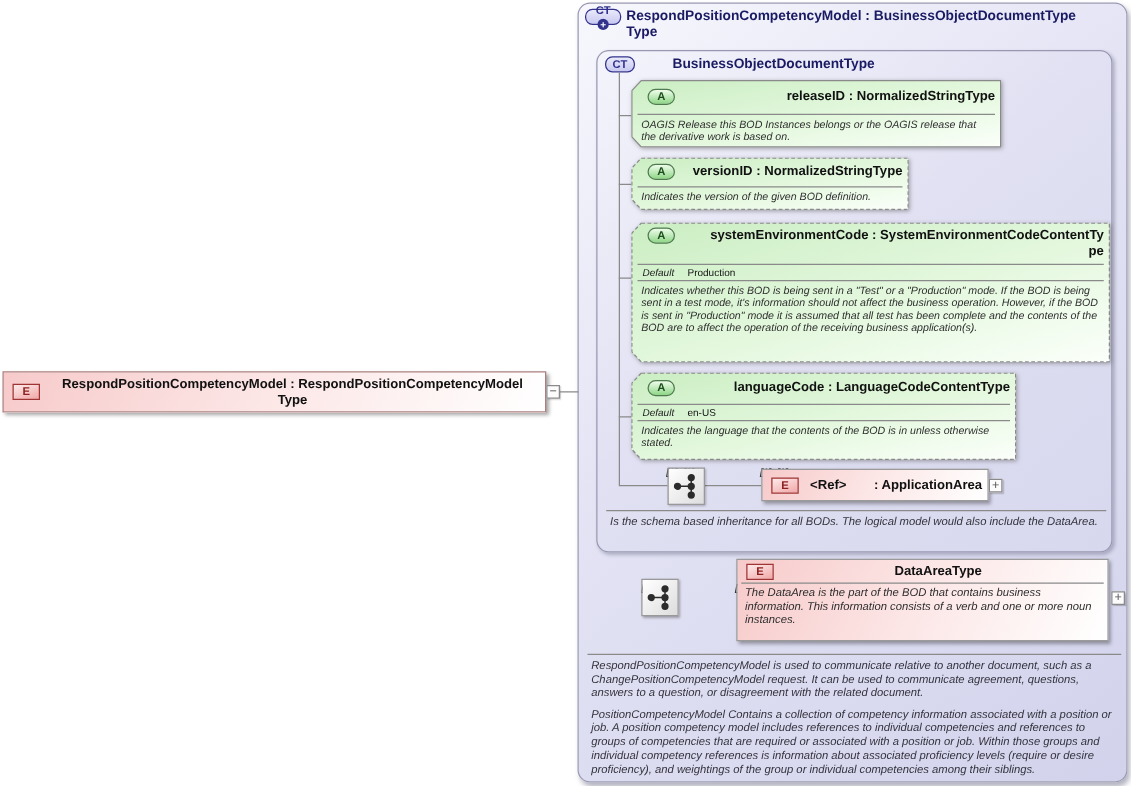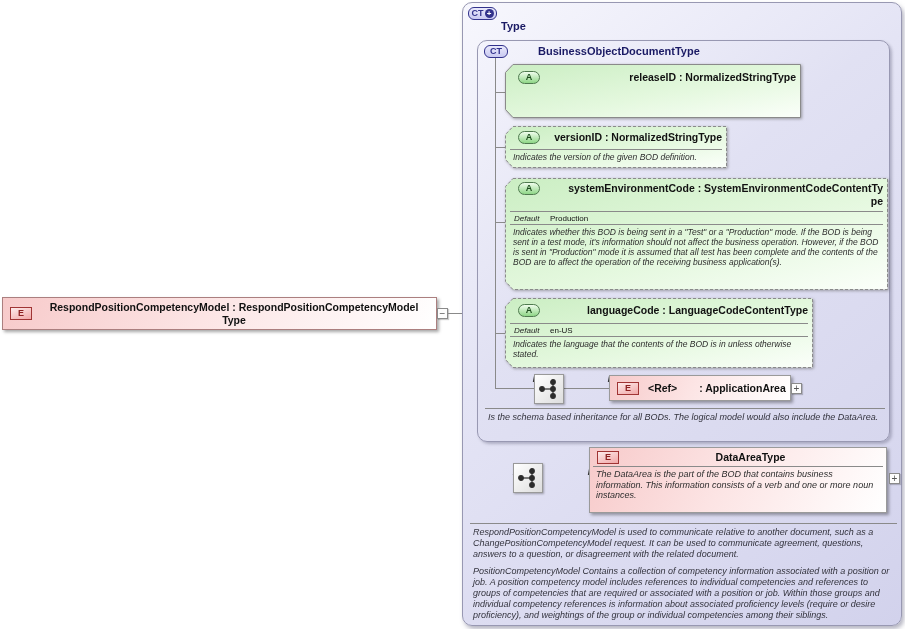--- a/index.html
+++ b/index.html
@@ -30,21 +30,21 @@
 
   
   .e-icon { width:22px; height:13px; flex:0 0 22px; border:1px solid #a03434;
             background:linear-gradient(160deg,#fdeaea,#f1a8a8);
             color:#8d2222; font-weight:bold; font-size:9px; line-height:11px; text-align:center; }
   .a-icon { width:22px; height:13px; flex:0 0 22px; border:1px solid #4f7a4f; border-radius:7px;
             background:linear-gradient(#effdec,#8fd687);
             color:#1e4d1e; font-weight:bold; font-size:9px; line-height:11px; text-align:center; }
   .ct-icon { position:absolute; height:13px; border:1px solid #32328c; border-radius:6px;
              background:linear-gradient(#e9e9fb,#c9c9f1); color:#32328c;
-             font-weight:bold; font-size:9px; line-height:11px; text-align:center; }
+             font-weight:bold; font-size:9px; line-height:11px; text-align:center;flex-direction:column; }
   .ct-plus { display:flex; align-items:center; justify-content:center; gap:1px; }
   .ct-plus .pcirc { display:inline-block; width:9px; height:9px; border-radius:50%;
                     background:#32328c; color:#ffffff; font-size:8px; line-height:9px;
                     font-weight:bold; text-align:center; }
 
   
   .toggle { position:absolute; width:11px; height:11px; border:1px solid #8a8a8a; background:#fcfcfc;
             color:#555555; font-size:10px; line-height:9px; font-weight:400; text-align:center;
             box-shadow:1px 1px 1px rgba(0,0,0,.2); cursor:pointer; }
 
@@ -96,20 +96,21 @@
   <div class="hline" style="left:448px;top:313px;width:24px;"></div>
   <div class="vline" style="left:472px;top:313px;height:165px;"></div>
   <div class="hline" style="left:472px;top:478px;width:41px;"></div>
   <div class="hline" style="left:543px;top:478px;width:46px;"></div>
 
   <div class="ct-box ct-outer" style="left:462px;top:2px;width:440px;height:624px;"></div>
   <div class="ct-icon ct-plus" style="left:468px;top:7px;width:29px;">
     <span>CT</span>
       <span class="pcirc">+</span>
   </div>
+  <div class="ct-title" style="left:501px;top:7px;">RespondPositionCompetencyModel : BusinessObjectDocumentType</div>
   <div class="ct-title" style="left:501px;top:20px;">Type</div>
 
   <div class="ct-box ct-inner" style="left:477px;top:40px;width:413px;height:402px;"></div>
   <div class="ct-icon" style="left:484px;top:45px;width:24px;">CT</div>
   <div class="ct-title" style="left:514px;top:45px;margin-left:24px;">BusinessObjectDocumentType</div>
 
   <div class="vline" style="left:495px;top:58px;height:330px;"></div>
   <div class="hline" style="left:495px;top:92px;width:10px;"></div>
   <div class="hline" style="left:495px;top:147px;width:10px;"></div>
   <div class="hline" style="left:495px;top:222px;width:10px;"></div>
@@ -119,20 +120,21 @@
 
   <div class="attr-box" style="left:505px;top:64px;width:296px;height:54px;">
     <svg class="attr-shape" width="296" height="54">
       <polygon points="8,0.5 295.5,0.5 295.5,53.5 8,53.5 0.5,45.5 0.5,8.5" fill="url(#gGreen)" stroke="#8a8a8a"></polygon>
     </svg>
     <div class="attr-content">
       <div class="attr-title-row" style="height:27px;flex:0 0 27px;">
         <span class="a-icon">A</span>
         <span class="attr-title">releaseID : NormalizedStringType</span>
       </div>
+      <div class="doc doc-line">OAGIS Release this BOD Instances belongs or the OAGIS release that the derivative work is based on.</div>
     </div>
   </div>
 
   <div class="attr-box" style="left:505px;top:126px;width:222px;height:42px;">
     <svg class="attr-shape" width="222" height="42">
       <polygon points="8,0.5 221.5,0.5 221.5,41.5 8,41.5 0.5,33.5 0.5,8.5" fill="url(#gGreen)" stroke="#8a8a8a" stroke-dasharray="3 2"></polygon>
     </svg>
     <div class="attr-content">
       <div class="attr-title-row" style="height:23px;flex:0 0 23px;">
         <span class="a-icon">A</span>

